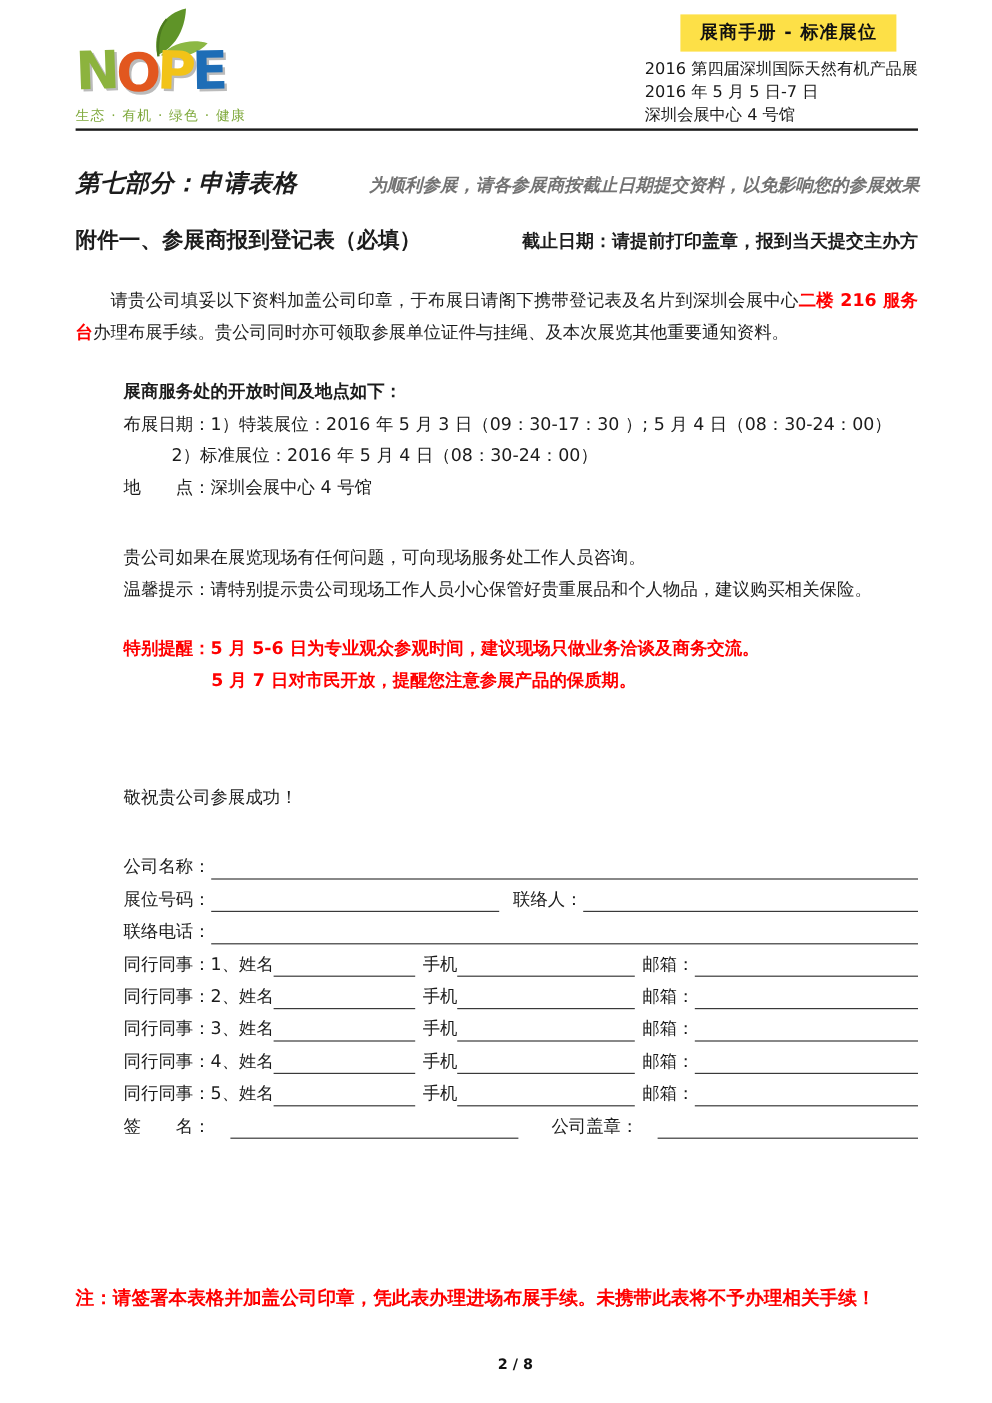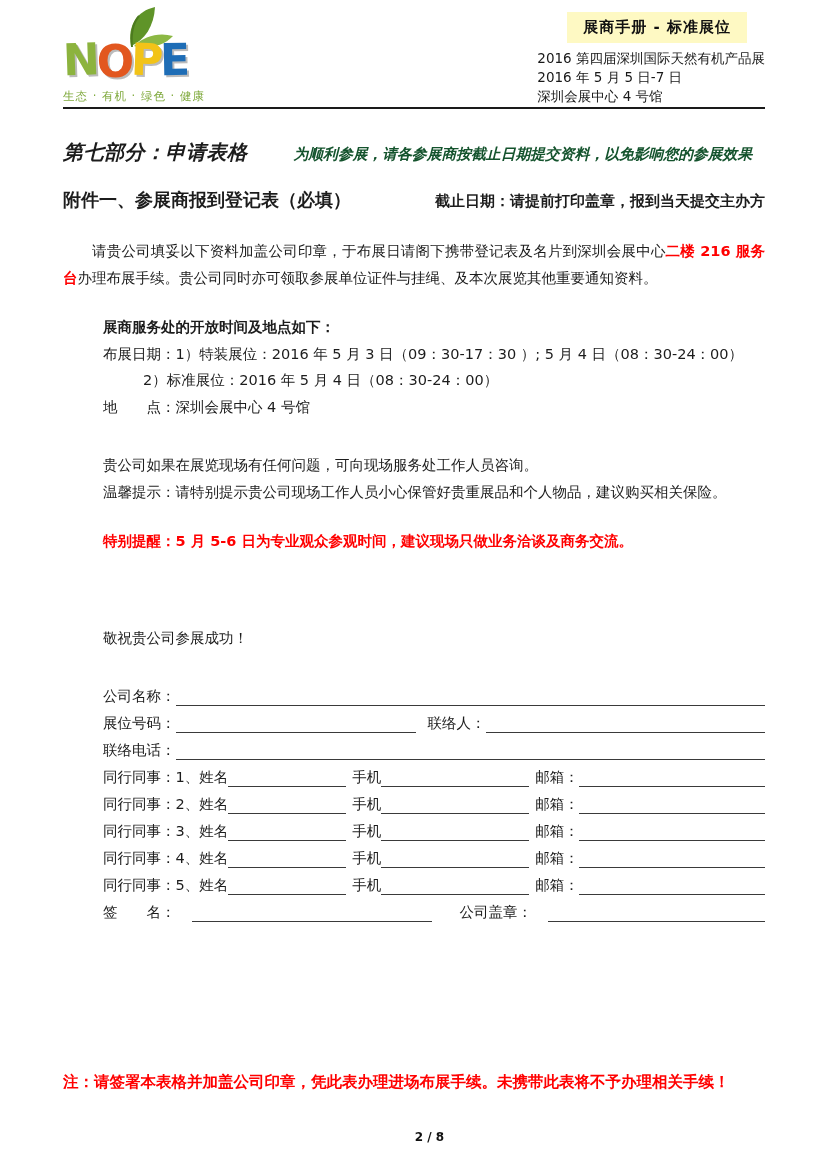--- a/index.html
+++ b/index.html
@@ -15,28 +15,28 @@
   .logo-leaves { position:absolute; left:38px; top:-2px; }
   .logo-word { font-weight:800; font-size:44px; line-height:1; letter-spacing:-3px; display:flex; }
   .ln { display:inline-block; text-shadow:2px 2px 0 rgba(60,60,60,.35); }
   .ln-n { color:#8cb33e; transform:rotate(-2deg); }
   .ln-o { color:#e2571f; transform:translateY(2px); }
   .ln-p { color:#f2c318; transform:rotate(2deg); }
   .ln-e { color:#1e6db6; transform:rotate(-1deg); }
   .logo-tagline { margin-top:7px; font-size:11.5px; color:#7fa93c; letter-spacing:1px; white-space:nowrap; }
 
   .header-right { display:flex; flex-direction:column; align-items:flex-end; padding-top:4px; }
-  .badge { background:#fef9c3; padding:6px 16px; font-weight:bold; font-size:15px; color:#111;
+  .badge { background:#fde047; padding:6px 16px; font-weight:bold; font-size:15px; color:#111;
            margin-right:18px; letter-spacing:1px; }
   .event-lines { margin-top:6px; text-align:left; font-size:13.5px; line-height:19px; color:#181818; }
 
   
   .title-row { margin-top:30px; display:flex; align-items:baseline;font-style:italic; }
   .sec-title { font-size:20px; font-weight:bold; letter-spacing:.5px; white-space:nowrap; }
-  .sec-note { margin-left:46px; font-size:14.8px; font-weight:bold; color:#14532d; white-space:nowrap; }
+  .sec-note { margin-left:60px; font-size:14.8px; font-weight:bold; color:#737373; white-space:nowrap; }
   .attach-row { margin-top:22px; display:flex; justify-content:space-between; align-items:baseline; }
   .attach-title { font-size:18px; font-weight:bold; white-space:nowrap; }
   .deadline { font-size:15px; font-weight:bold; white-space:nowrap; }
 
   
   .intro { margin-top:26px; font-size:14.5px; line-height:27px; text-indent:29px; text-align:justify; }
   .red { color:#ff0000; } .bold { font-weight:bold; }
   .indent { margin-left:40px; }
   .service { margin-top:22px; font-size:14.5px; line-height:26.5px; }
   .service-heading { font-weight:bold; }
@@ -112,20 +112,21 @@
       <div>地　　点：深圳会展中心 4 号馆</div>
     </div>
 
     <div class="notes indent">
       <div>贵公司如果在展览现场有任何问题，可向现场服务处工作人员咨询。</div>
       <div>温馨提示：请特别提示贵公司现场工作人员小心保管好贵重展品和个人物品，建议购买相关保险。</div>
     </div>
 
     <div class="reminder indent">
       <div>特别提醒：5 月 5-6 日为专业观众参观时间，建议现场只做业务洽谈及商务交流。</div>
+      <div class="reminder-l2">5 月 7 日对市民开放，提醒您注意参展产品的保质期。</div>
     </div>
 
     <div class="wish indent">敬祝贵公司参展成功！</div>
 
     <div class="form indent">
       <div class="frow">
         <span class="flabel">公司名称：</span>
         <span class="uline fill"></span>
       </div>
       <div class="frow">

